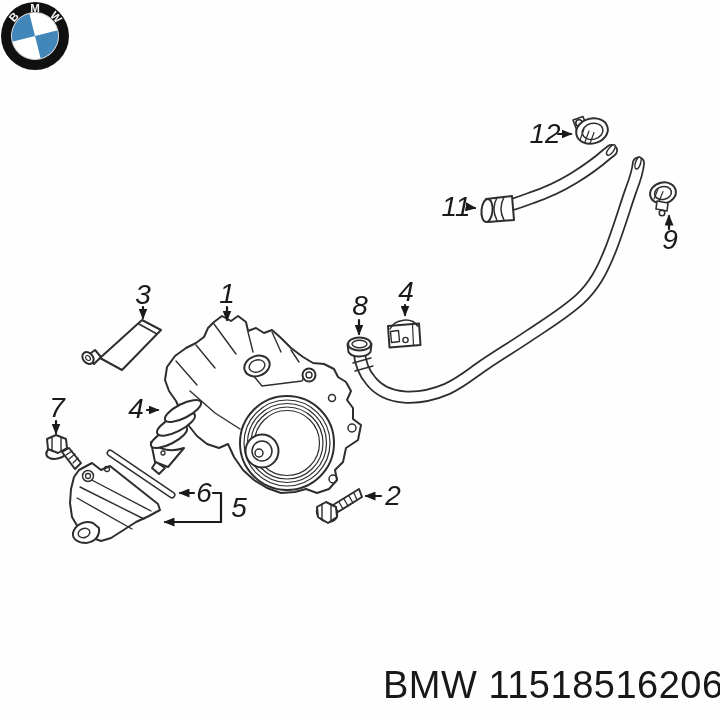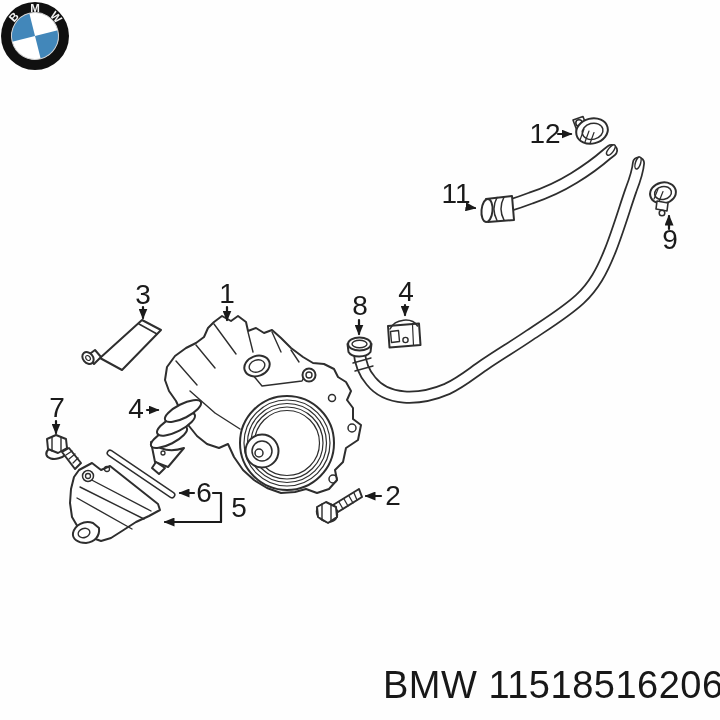--- a/index.html
+++ b/index.html
@@ -5,21 +5,21 @@
   html,body{margin:0;padding:0;background:#fff;}
   .stage{
     position:relative;width:720px;height:720px;background:#fefefe;
     font-family:"Liberation Sans", sans-serif;overflow:hidden;
   }
   .stage svg{position:absolute;left:0;top:0;}
   .art line,.art path,.art circle,.art ellipse,.art polyline{vector-effect:non-scaling-stroke;}
   .callout{
     position:absolute;transform:translate(-50%,-50%);
     font-size:28px;font-weight:400;color:#1a1a1a;line-height:1;
-    letter-spacing:0;user-select:none;white-space:nowrap;
+    letter-spacing:0;user-select:none;white-space:nowrap;font-style:italic;
   }
   .partnum{
     position:absolute;left:383px;top:666px;
     font-size:38px;color:#181818;letter-spacing:0.5px;line-height:1;
     white-space:nowrap;
   }
   .logo{position:absolute;left:3px;top:645px;width:70px;height:72px;}
 </style>
 </head>
 <body>
@@ -193,21 +193,21 @@
   <div class="callout" style="left:227px;top:294px">1</div>
   <div class="callout" style="left:393px;top:496px">2</div>
   <div class="callout" style="left:143px;top:295px">3</div>
   <div class="callout" style="left:136px;top:409px">4</div>
   <div class="callout" style="left:239px;top:508px">5</div>
   <div class="callout" style="left:204px;top:493px">6</div>
   <div class="callout" style="left:57px;top:408px">7</div>
   <div class="callout" style="left:360px;top:306px">8</div>
   <div class="callout" style="left:670px;top:240px">9</div>
   <div class="callout" style="left:406px;top:292px">4</div>
-  <div class="callout" style="left:456px;top:194px">11</div>
+  <div class="callout" style="left:456px;top:207px">11</div>
   <div class="callout" style="left:545px;top:134px">12</div>
 
   <svg class="logo" viewBox="0 0 70 72">
     <circle cx="35" cy="36" r="34" fill="#101010"></circle>
     <g transform="rotate(-14 35 36)">
       <circle cx="35" cy="36" r="23.5" fill="#ffffff"></circle>
       <path d="M35,36 L11.5,36 A23.5,23.5 0 0 1 35,12.5 Z" fill="#4287ba"></path>
       <path d="M35,36 L58.5,36 A23.5,23.5 0 0 1 35,59.5 Z" fill="#4287ba"></path>
       <circle cx="35" cy="36" r="23.5" fill="none" stroke="#cfcfcf" stroke-width="1"></circle>
     </g>

